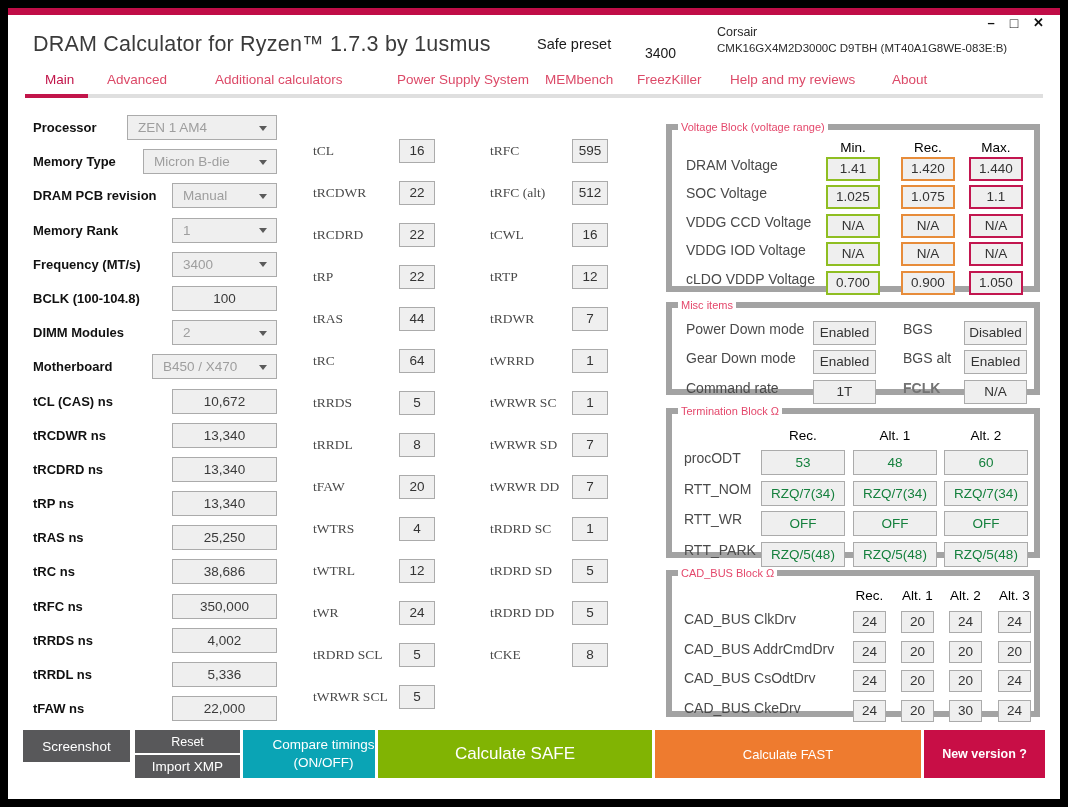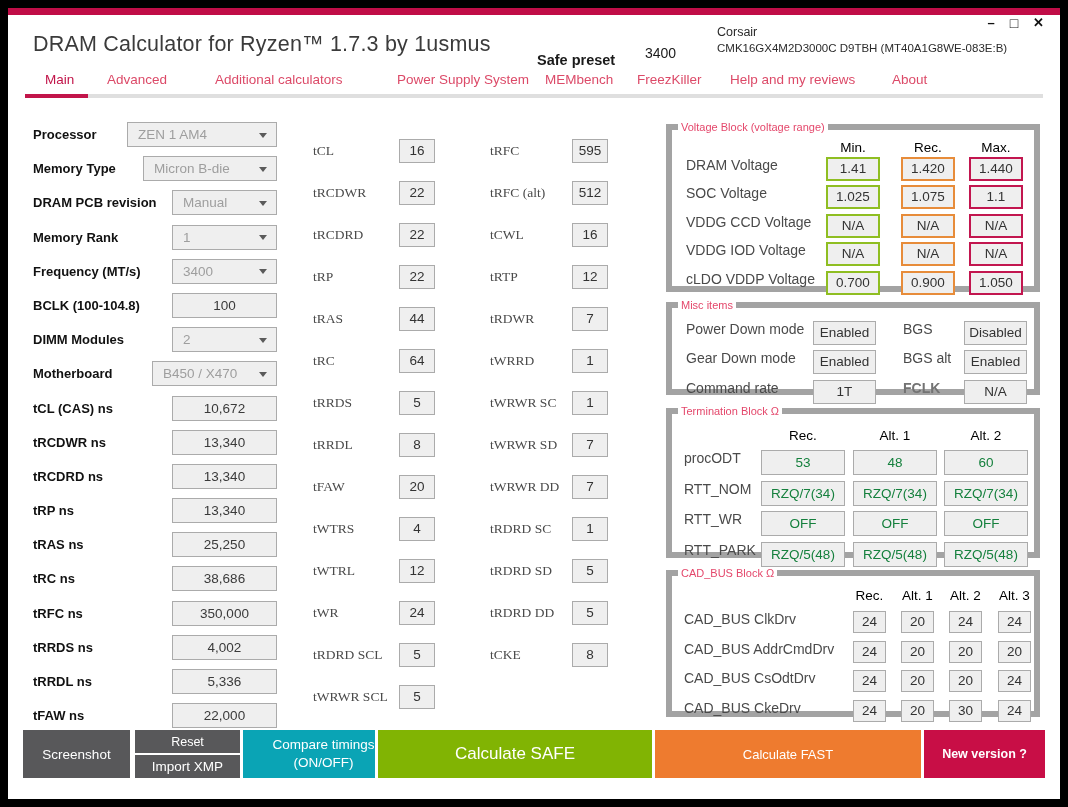--- a/index.html
+++ b/index.html
@@ -3,36 +3,36 @@
 <meta charset="utf-8">
 <style>
   html,body{margin:0;padding:0;background:#888;}
   *{box-sizing:border-box;}
   .window{position:relative;width:1068px;height:807px;background:#000;font-family:"Liberation Sans",sans-serif;}
   .frame{position:absolute;left:8px;top:8px;width:1052px;height:791px;background:#fff;overflow:hidden;}
   .topstrip{position:absolute;left:0;top:0;width:100%;height:7px;background:#C00D47;}
 
   
   .apptitle{position:absolute;left:25px;top:24px;font-size:21.5px;font-weight:300;color:#3b3b3b;letter-spacing:0.2px;}
-  .preset-label{position:absolute;left:529px;top:44px;font-size:14.5px;font-weight:bold;color:#1a1a1a;}
+  .preset-label{position:absolute;left:529px;top:28px;font-size:14.5px;font-weight:normal;color:#1a1a1a;}
   .preset-value{position:absolute;left:637px;top:37px;font-size:14px;color:#1a1a1a;}
   .brand{position:absolute;left:709px;top:17px;font-size:12.5px;color:#2b2b2b;}
   .part{position:absolute;left:709px;top:34px;font-size:11.5px;color:#2b2b2b;}
   .winctl{position:absolute;top:6px;right:16px;display:flex;gap:15px;color:#111;}
   .winbtn{font-size:13px;font-weight:bold;cursor:default;line-height:18px;}
   .winbtn.max{font-size:14px;font-weight:normal;}
 
   
   .tab{position:absolute;top:64px;font-size:13.5px;color:#DC4A68;white-space:nowrap;cursor:default;}
   .tab.active{color:#C2154A;}
   .ul-red{position:absolute;left:17px;top:86px;width:63px;height:4px;background:#C2154A;}
   .ul-gray{position:absolute;left:80px;top:86px;width:955px;height:4px;background:#DFDFDF;}
 
   
-  .left-panel{position:absolute;left:25px;top:114px;width:244px;display:grid;grid-auto-rows:34.2px;align-content:start;}
+  .left-panel{position:absolute;left:25px;top:107px;width:244px;display:grid;grid-auto-rows:34.2px;align-content:start;}
   .lrow{display:flex;justify-content:space-between;align-items:center;height:25px;}
   .llabel{font-size:13px;font-weight:bold;color:#111;white-space:nowrap;}
   .sel{position:relative;height:25px;background:#EFEFEF;border:1px solid #ABABAB;display:flex;align-items:center;padding-left:10px;color:#9E9E9E;font-size:13.5px;}
   .arrow{position:absolute;right:9px;top:50%;margin-top:-2px;width:0;height:0;border-left:4.5px solid transparent;border-right:4.5px solid transparent;border-top:5px solid #5a5a5a;}
   .inp{height:25px;background:#EFEFEF;border:1px solid #ABABAB;text-align:center;line-height:23px;color:#3a3a3a;font-size:13.5px;}
   .w150{width:150px;} .w134{width:134px;} .w125{width:125px;} .w105{width:105px;}
 
   
   .tcol{position:absolute;top:131px;display:grid;grid-auto-rows:42px;align-content:start;}
   #tcol1{left:305px;width:122px;}
@@ -60,21 +60,21 @@
   .mbox{position:absolute;width:63px;height:24px;background:#EFEFEF;border:1px solid #ABABAB;text-align:center;line-height:22px;font-size:13.5px;color:#333;}
 
   .termbox{position:absolute;width:84px;height:25px;background:#EFEFEF;border:1px solid #ABABAB;text-align:center;line-height:23px;font-size:13.5px;color:#15803d;}
   .tc0{left:89px;} .tc1{left:181px;} .tc2{left:272px;}
 
   .cbox{position:absolute;width:33px;height:22px;background:#EFEFEF;border:1px solid #ABABAB;text-align:center;line-height:20px;font-size:13.5px;color:#333;}
   .cc0{left:181px;} .cc1{left:229px;} .cc2{left:277px;} .cc3{left:326px;}
 
   
   .fbtn{position:absolute;color:#fff;text-align:center;cursor:default;display:flex;align-items:center;justify-content:center;}
-  #btn-screenshot{left:15px;top:722px;width:107px;height:48px;background:#58585A;font-size:13.5px;}
+  #btn-screenshot{left:15px;top:722px;width:107px;height:32px;background:#58585A;font-size:13.5px;}
   #btn-reset{left:127px;top:722px;width:105px;height:23px;background:#58585A;font-size:12.5px;}
   #btn-import{left:127px;top:747px;width:105px;height:23px;background:#58585A;font-size:13.5px;}
   #btn-compare{left:235px;top:722px;width:132px;height:48px;background:#0AA4B5;font-size:13.5px;flex-direction:column;line-height:18px;padding-left:29px;}
   #btn-safe{left:370px;top:722px;width:274px;height:48px;background:#81B403;font-size:17px;}
   #btn-fast{left:647px;top:722px;width:266px;height:48px;background:#EE7B2F;font-size:13px;}
   #btn-newver{left:916px;top:722px;width:121px;height:48px;background:#C80E46;font-size:12.5px;font-weight:bold;}
 </style>
 </head>
 <body>
 

